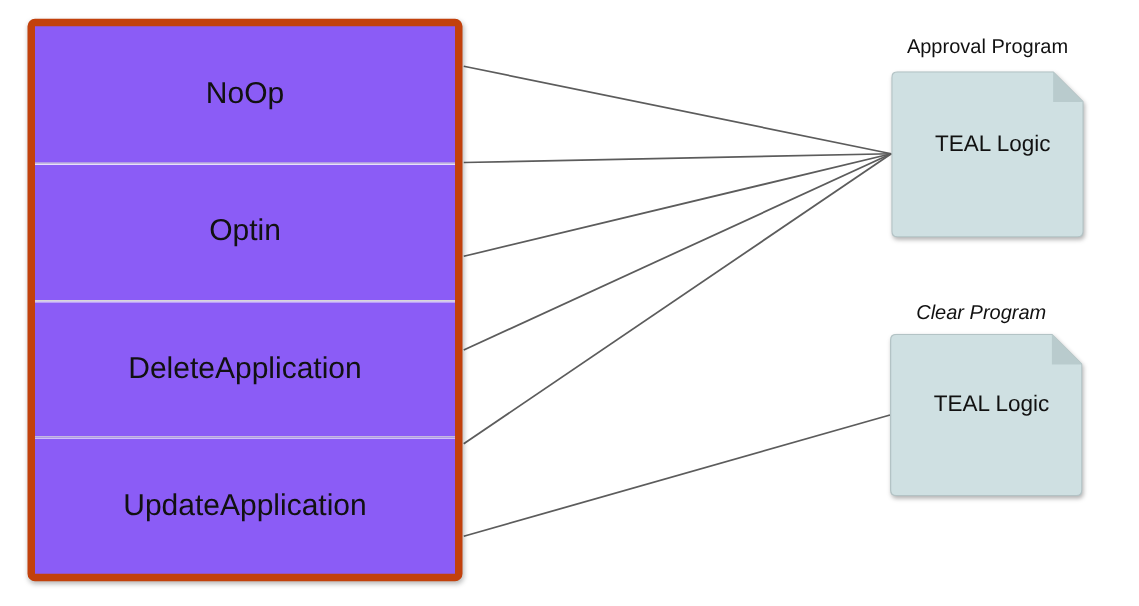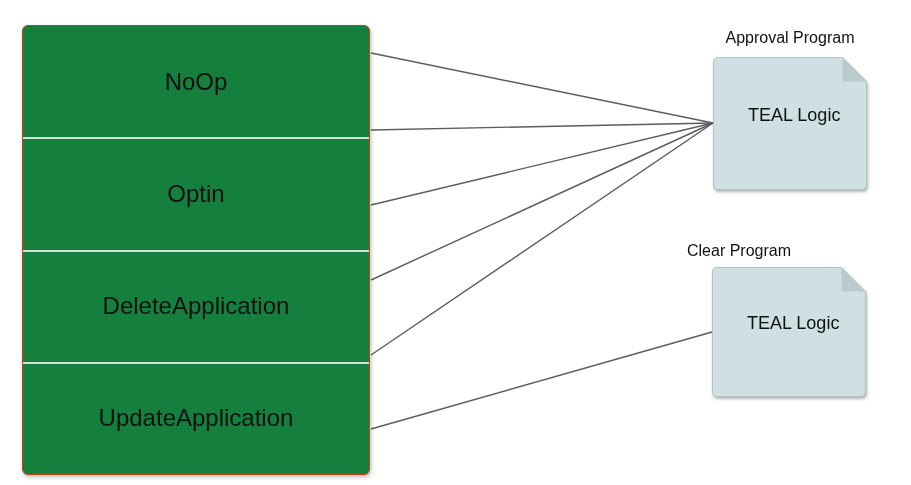--- a/index.html
+++ b/index.html
@@ -25,25 +25,25 @@
     pointer-events: none;
   }
   .connectors line {
     stroke: #5c5c5c;
     stroke-width: 1.4;
   }
   
   .op-stack {
     position: absolute;
     left: 22px;
-    top: 25px;
+    top: 15px;
     width: 348px;
     height: 450px;
-    background: #15803d;
-    border: 1px solid #c2410c;
+    background: #8b5cf6;
+    border: 6px solid #c2410c;
     border-radius: 6px;
     box-shadow: 1px 2px 4px rgba(0,0,0,0.28);
     box-sizing: border-box;
     display: flex;
     flex-direction: column;
   }
   .op-row {
     flex: 1 1 0;
     display: flex;
     align-items: center;
@@ -116,21 +116,21 @@
   <div class="doc-title" style="left: 790px; top: 29px;">Approval Program</div>
 
   <div class="doc" style="left: 713px; top: 57px; width: 154px; height: 133px;">
     <svg width="154" height="133" viewBox="0 0 154 133">
       <path class="doc-fill" d="M5 0.5 H129.5 L153.5 24.5 V128 Q153.5 132.5 149 132.5 H5 Q0.5 132.5 0.5 128 V5 Q0.5 0.5 5 0.5 Z"></path>
       <path class="doc-fold" d="M129.5 0.5 L153.5 24.5 L129.5 24.5 Z"></path>
     </svg>
     <div class="doc-label" style="top: 48px;">TEAL Logic</div>
   </div>
 
-  <div class="doc-title" style="left: 739px; top: 242px;">Clear Program</div>
+  <div class="doc-title" style="left: 785px; top: 242px; font-style: italic;">Clear Program</div>
 
   <div class="doc" style="left: 712px; top: 267px; width: 154px; height: 130px;">
     <svg width="154" height="130" viewBox="0 0 154 130">
       <path class="doc-fill" d="M5 0.5 H129.5 L153.5 24.5 V125 Q153.5 129.5 149 129.5 H5 Q0.5 129.5 0.5 125 V5 Q0.5 0.5 5 0.5 Z"></path>
       <path class="doc-fold" d="M129.5 0.5 L153.5 24.5 L129.5 24.5 Z"></path>
     </svg>
     <div class="doc-label" style="top: 46px;">TEAL Logic</div>
   </div>
 
 </div>

